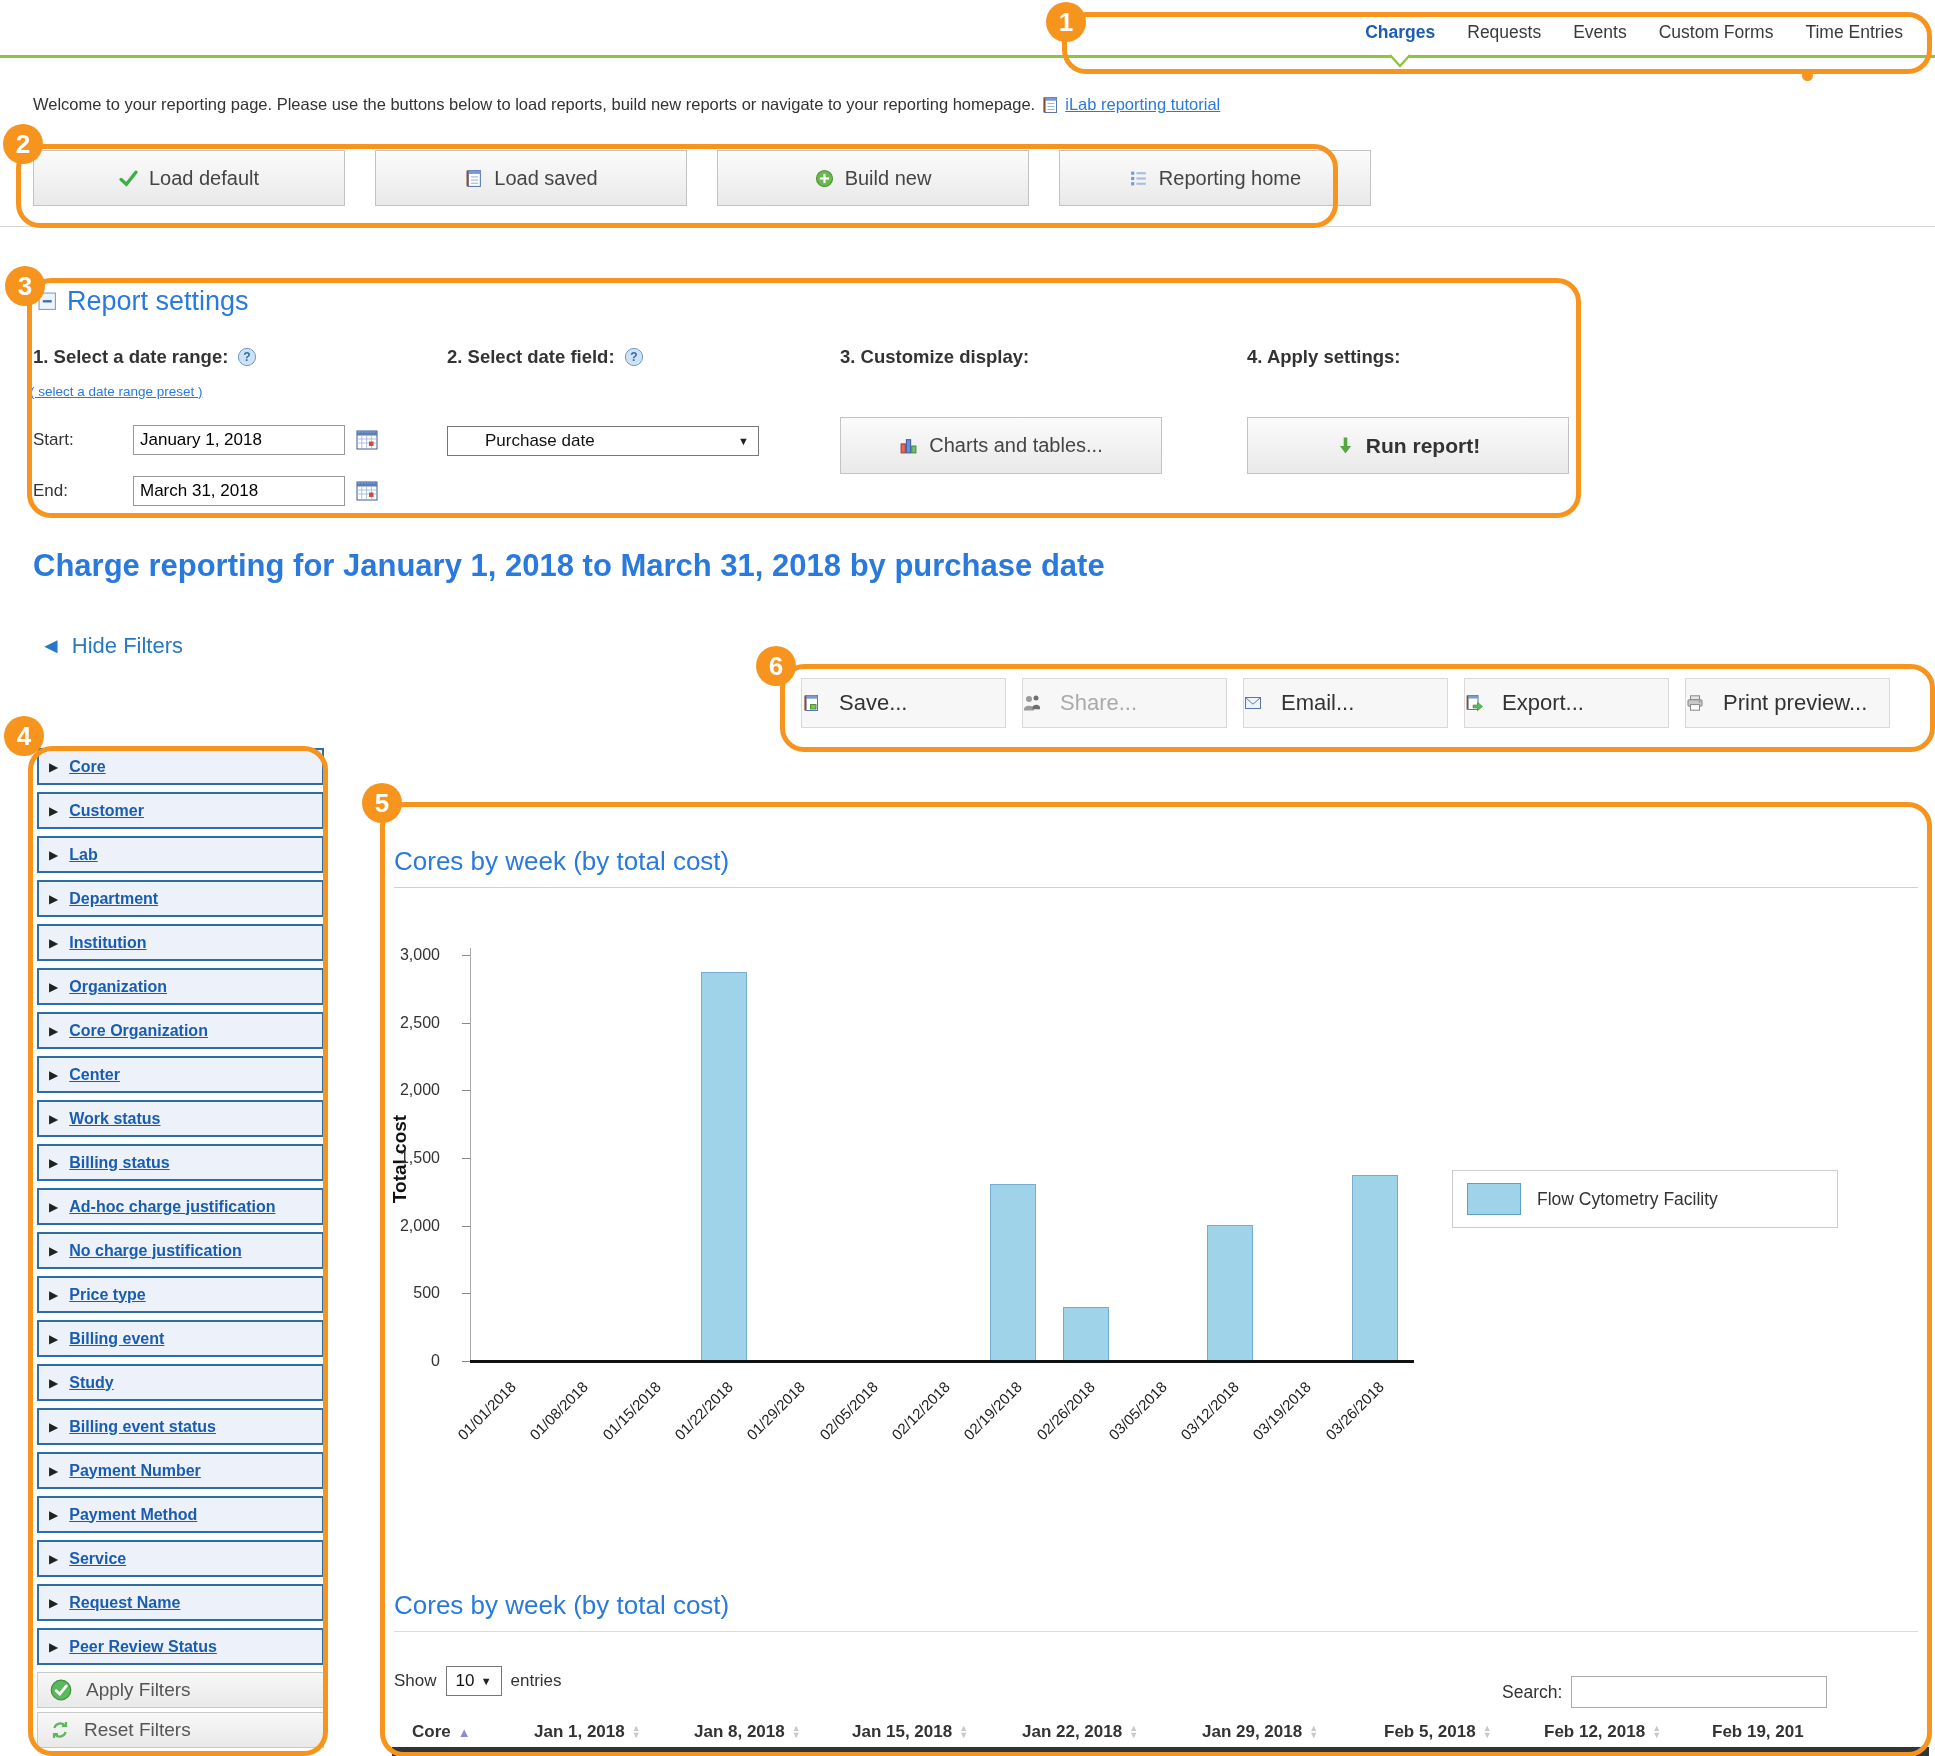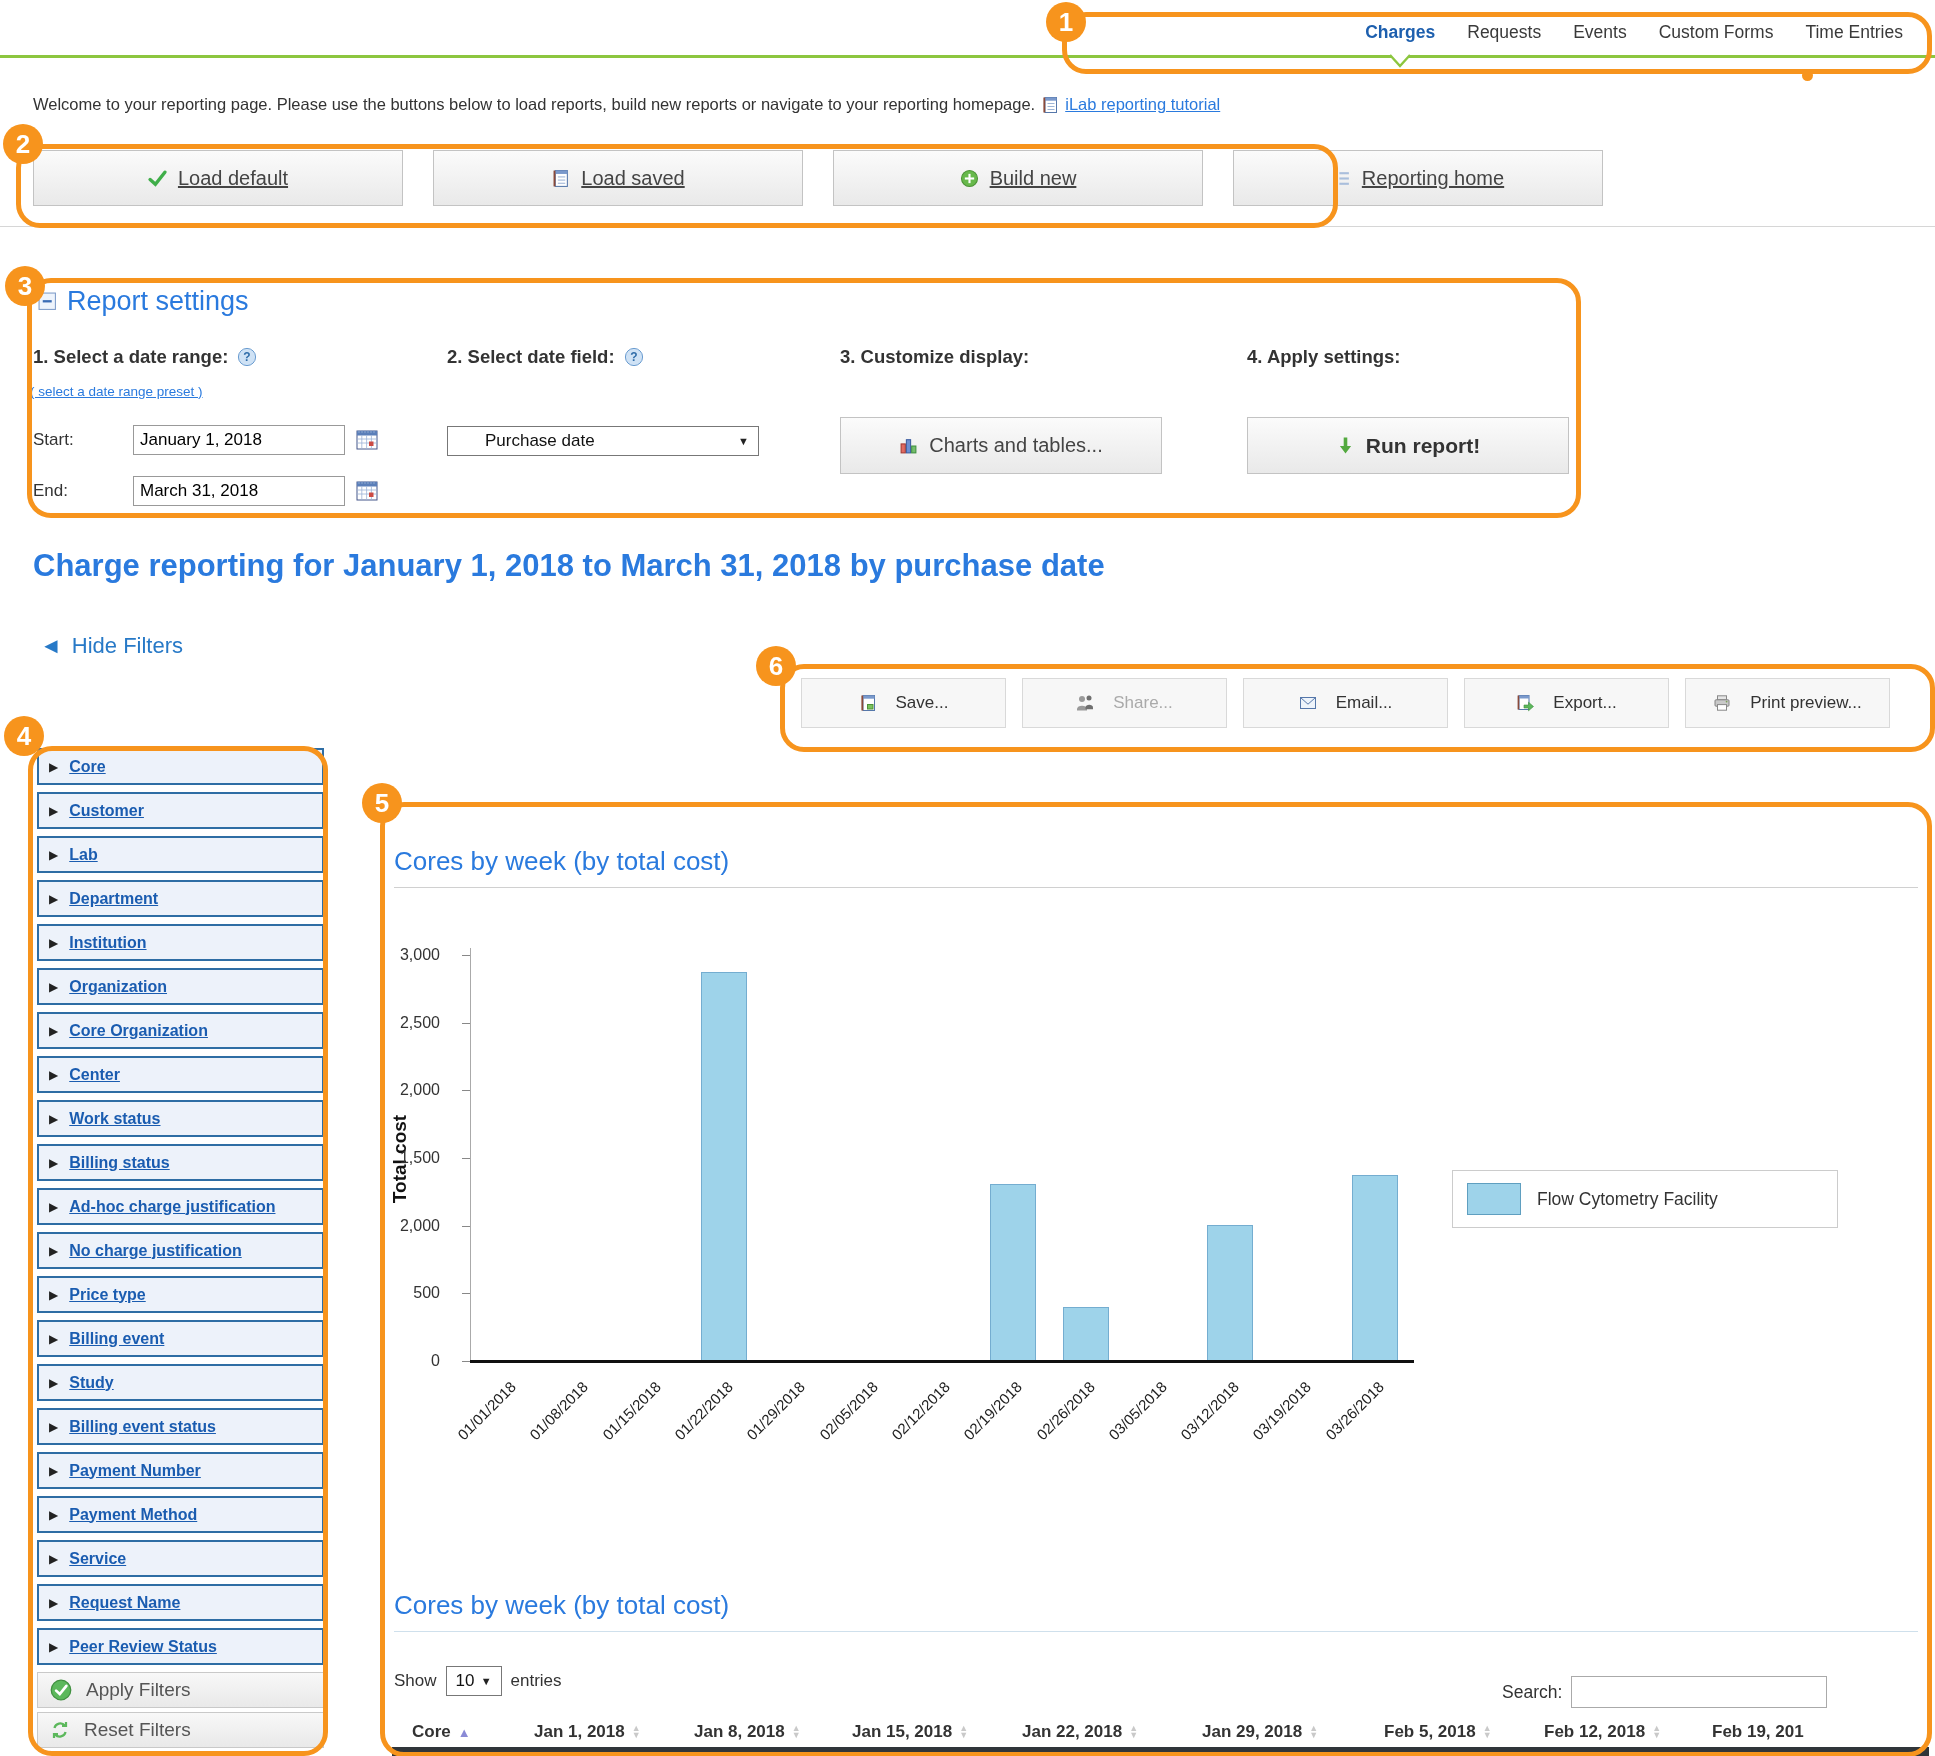--- a/index.html
+++ b/index.html
@@ -14,42 +14,42 @@
   #green-line{position:absolute;top:55px;left:0;width:100%;height:3px;background:#8cc63f;}
   #orange-dot{position:absolute;left:1802px;top:70px;width:11px;height:11px;border-radius:50%;background:#f7941d;}
   
   #welcome{position:absolute;left:33px;top:95px;font-size:16.5px;color:#333;display:flex;align-items:center;gap:6px;white-space:nowrap;}
   a.link{color:#2a7ade;text-decoration:underline;cursor:pointer;}
   
   .big-btn{display:flex;align-items:center;justify-content:center;gap:11px;
     background:linear-gradient(#fbfbfb,#e9e9e9);border:1px solid #c3c3c3;
     font-size:20px;color:#444;cursor:pointer;box-sizing:border-box;}
   #action-buttons{position:absolute;left:33px;top:150px;display:flex;gap:30px;}
-  #action-buttons .big-btn{width:370px;height:56px;text-decoration:underline;}
+  #action-buttons .big-btn{width:312px;height:56px;}
   #gray-div1{position:absolute;left:0;top:226px;width:100%;height:1px;background:#d6d6d6;}
   
   #rs-header{position:absolute;left:38px;top:286px;display:flex;align-items:center;gap:10px;
     color:#2a7ade;font-size:27px;cursor:pointer;}
   .step-head{position:absolute;top:346px;font-size:18.5px;font-weight:bold;color:#333;display:flex;align-items:center;gap:9px;white-space:nowrap;}
   #preset-link{position:absolute;left:30px;top:384px;font-size:13.5px;}
   .date-row{position:absolute;display:flex;align-items:center;font-size:17px;color:#333;}
   .date-row label{width:100px;}
   .date-row input{width:198px;height:28px;border:1px solid #999;font-size:17px;padding:0 6px;
     font-family:"Liberation Sans",sans-serif;}
   .cal{margin-left:10px;cursor:pointer;}
   .selectbox{box-sizing:border-box;border:1px solid #777;background:#fff;display:flex;align-items:center;
     justify-content:space-between;padding:0 9px;font-size:17px;color:#111;cursor:pointer;}
   .selectbox .arrow{font-size:11px;color:#222;}
   
   #page-title{position:absolute;left:33px;top:548px;font-size:31px;font-weight:bold;color:#2a7ade;white-space:nowrap;}
   #hide-filters{position:absolute;left:40px;top:633px;font-size:22px;color:#2779c7;display:flex;gap:10px;align-items:center;cursor:pointer;}
   
   #toolbar{position:absolute;left:801px;top:678px;display:flex;gap:16px;}
   .tool-btn{width:205px;height:50px;background:#f7f7f7;border:1px solid #d9d9d9;display:flex;
-    align-items:center;justify-content:center;gap:19px;font-size:17px;color:#333;cursor:pointer;box-sizing:border-box;}
+    align-items:center;gap:19px;font-size:22px;color:#333;cursor:pointer;box-sizing:border-box;}
   .tool-btn.disabled{color:#aaa;}
   
   #filter-list{position:absolute;left:37px;top:748px;width:287px;}
   .filter-item{box-sizing:border-box;height:37px;margin-bottom:7px;background:#edf2fa;border:2px solid #2e6da4;
     display:flex;align-items:center;gap:11px;padding-left:10px;cursor:pointer;}
   .filter-item .tri{color:#222;font-size:12px;}
   .filter-item .flabel{color:#1a5cb0;font-weight:bold;font-size:16px;text-decoration:underline;white-space:nowrap;}
   .filter-btn{box-sizing:border-box;width:287px;height:36px;margin-bottom:4px;background:linear-gradient(#f8f8f8,#e9e9e9);
     border:1px solid #c9c9c9;display:flex;align-items:center;gap:14px;padding-left:12px;font-size:19px;color:#555;cursor:pointer;}
   

